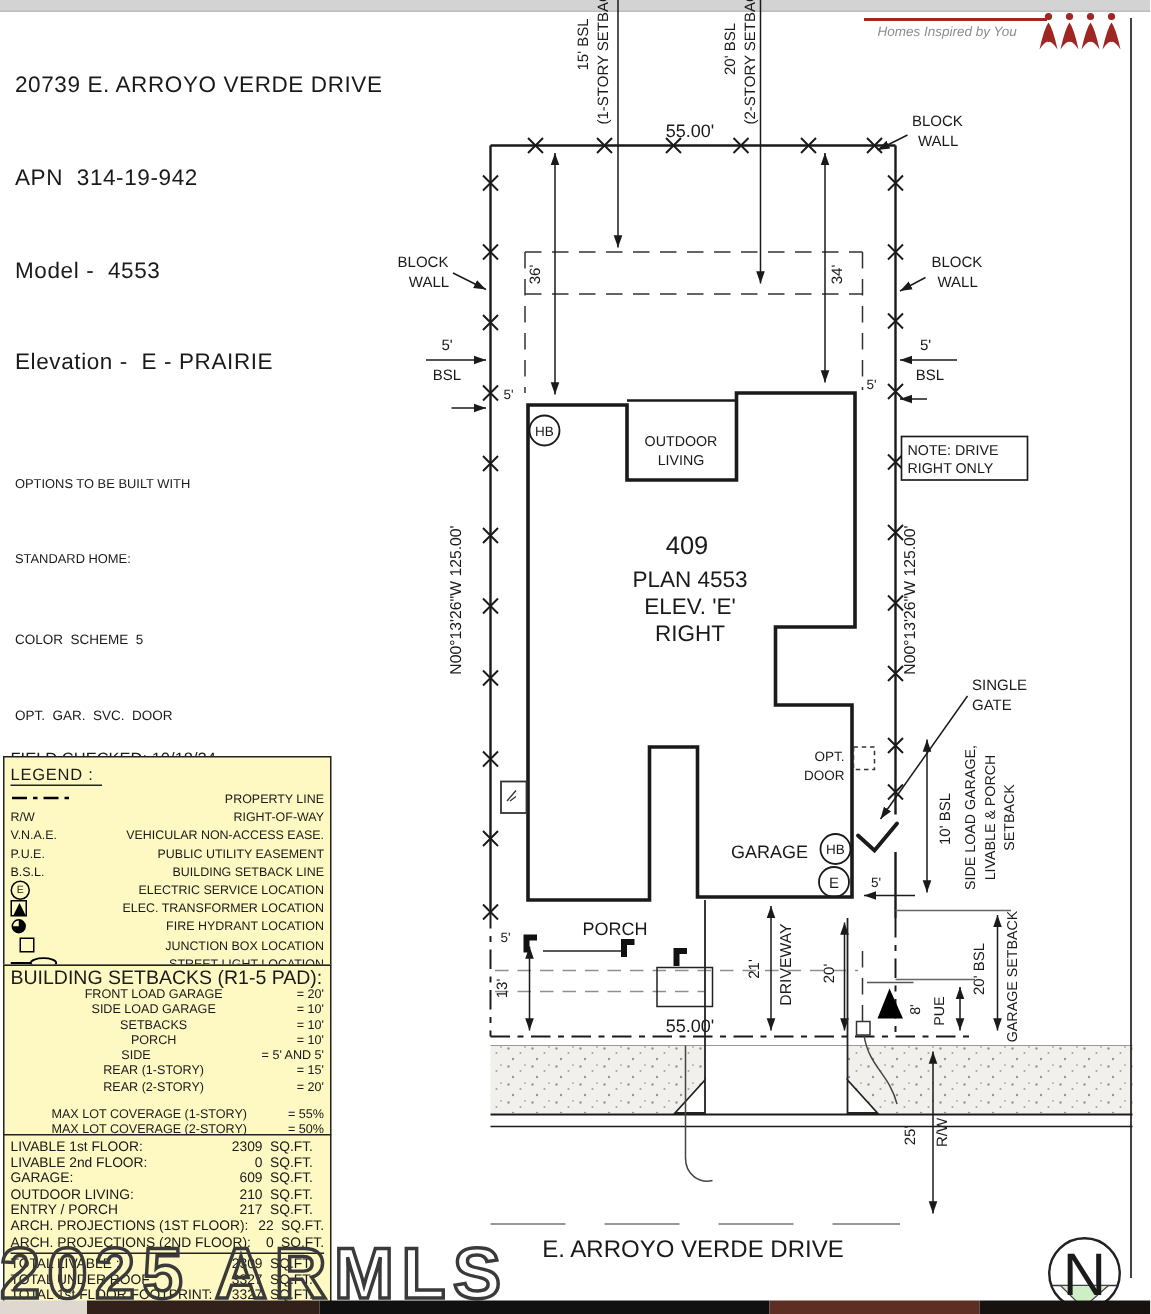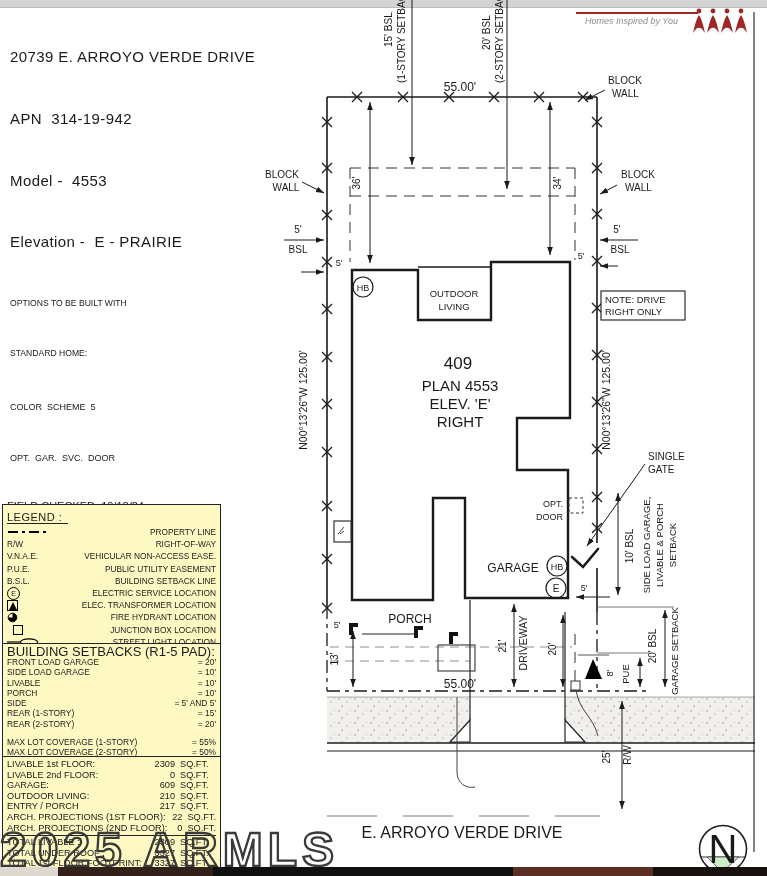--- a/index.html
+++ b/index.html
@@ -22,21 +22,21 @@
   #fieldchecked{left:7px;top:500px;font-size:11px;}
   .box{left:2px;width:219px;border:1.3px solid #222;background:#fef9c3;box-sizing:border-box;padding:2px 4px;}
   #legendbox{top:504px;height:140px;}
   #setbackbox{top:643px;height:114px;}
   #areabox{top:756px;height:121px;}
   .lg-title{font-size:11px;letter-spacing:.5px;border-bottom:1.2px solid #222;display:inline-block;padding-right:6px;margin-bottom:2px;}
   .lrow{display:flex;align-items:center;height:12.2px;font-size:8.3px;}
   .lrow .sym{width:50px;display:flex;align-items:center;}
   .lrow .lab{flex:1;text-align:right;white-space:nowrap;}
   .srow{display:flex;font-size:8.4px;line-height:10.3px;}
-  .srow .lab{flex:1;white-space:nowrap;}
+  .srow .lab{flex:1;white-space:nowrap;text-align:center;}
   .srow .val{text-align:right;white-space:nowrap;}
   .sb-title{font-size:13px;line-height:11px;}
   .arow{display:flex;font-size:9.2px;line-height:10.6px;}
   .arow .lab{flex:1;white-space:nowrap;}
   .arow .val{width:30px;text-align:right;}
   .arow .unit{width:36px;text-align:left;padding-left:5px;}
   .arow.sep{border-top:1.4px solid #222;margin-top:2px;padding-top:1px;}
   .spacer{height:8px;}
   .tri{width:0;height:0;border-left:4px solid transparent;border-right:4px solid transparent;border-bottom:8px solid #000;}
   .sqsym{width:9px;height:9px;border:1.1px solid #000;display:flex;align-items:flex-end;justify-content:center;}
@@ -265,21 +265,21 @@
       <polygon points="707,857 739,857 722,872" fill="#cfeec8" stroke="#444" stroke-width="0.8"></polygon>
       <text x="723" y="863" font-size="40" text-anchor="middle" font-family="Liberation Serif, serif" fill="#111">N</text>
     </g>
   </svg>
 
   <div class="abs" id="hdr">
     <div class="h-big">20739 E. ARROYO VERDE DRIVE</div>
     <div class="h-big">APN  314-19-942</div>
     <div class="h-big">Model -  4553</div>
     <div class="h-big">Elevation -  E - PRAIRIE</div>
-    <div class="h-sm" style="margin-top:3px">OPTIONS TO BE BUILT WITH</div>
+    <div class="h-sm" style="margin-top:22px">OPTIONS TO BE BUILT WITH</div>
     <div class="h-sm">STANDARD HOME:</div>
     <div class="h-opt">COLOR  SCHEME  5</div>
     <div class="h-opt" style="margin-top:0">OPT.  GAR.  SVC.  DOOR</div>
   </div>
 
   <div class="abs" id="logo">
     <div class="rule"></div>
     <div class="tag">Homes Inspired by You</div>
     <svg class="abs" style="left:116px;top:2px" width="62" height="28" viewBox="0 0 62 28">
       <g fill="#9e2723">
@@ -375,21 +375,21 @@
     <div class="sb-title">BUILDING SETBACKS (R1-5 PAD):</div>
     <div class="srow">
         <span class="lab">FRONT LOAD GARAGE</span>
         <span class="val">= 20'</span>
       </div>
     <div class="srow">
         <span class="lab">SIDE LOAD GARAGE</span>
         <span class="val">= 10'</span>
       </div>
     <div class="srow">
-        <span class="lab">LIVABLE</span>
+        <span class="lab">SETBACKS</span>
         <span class="val">= 10'</span>
       </div>
     <div class="srow">
         <span class="lab">PORCH</span>
         <span class="val">= 10'</span>
       </div>
     <div class="srow">
         <span class="lab">SIDE</span>
         <span class="val">= 5' AND 5'</span>
       </div>

